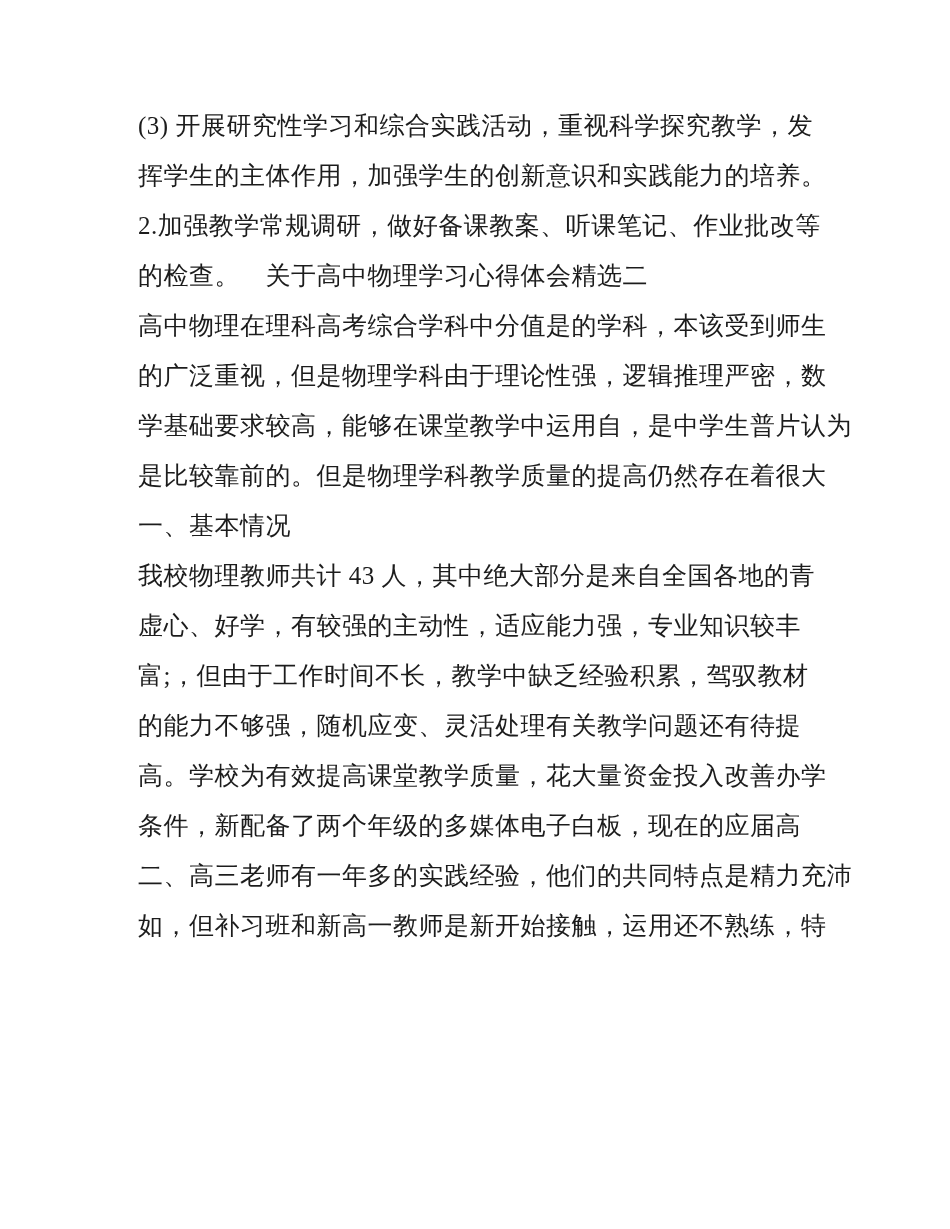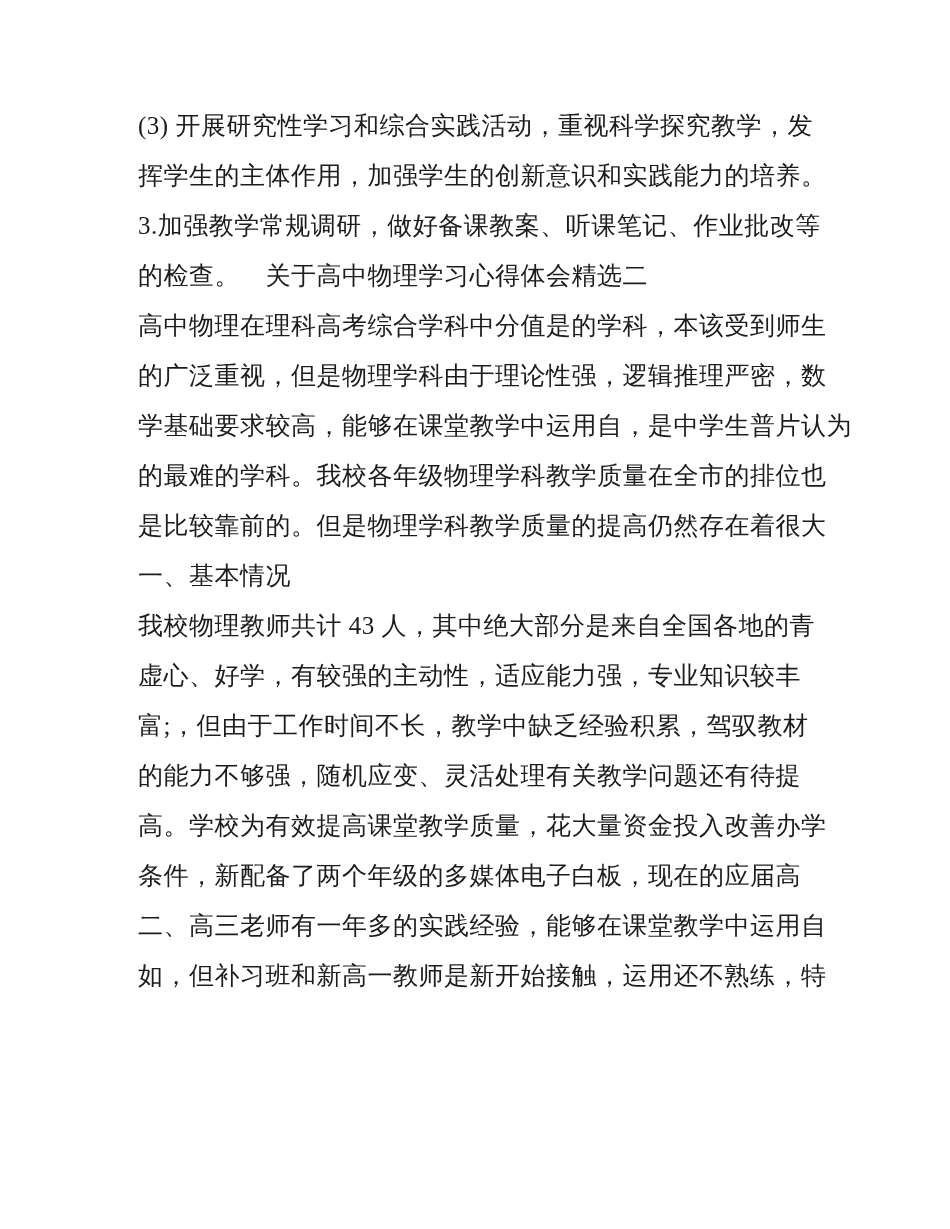--- a/index.html
+++ b/index.html
@@ -27,29 +27,28 @@
       color: #1c1c1c;
       white-space: pre;
     }
   </style>
 </head>
 <body>
 
 <div class="page">
   <p class="doc-line">(3) 开展研究性学习和综合实践活动，重视科学探究教学，发</p>
   <p class="doc-line">挥学生的主体作用，加强学生的创新意识和实践能力的培养。</p>
-  <p class="doc-line">3.加强教学常规调研，做好备课教案、听课笔记、作业批改等</p>
+  <p class="doc-line">2.加强教学常规调研，做好备课教案、听课笔记、作业批改等</p>
   <p class="doc-line">的检查。　关于高中物理学习心得体会精选二</p>
   <p class="doc-line">高中物理在理科高考综合学科中分值是的学科，本该受到师生</p>
   <p class="doc-line">的广泛重视，但是物理学科由于理论性强，逻辑推理严密，数</p>
   <p class="doc-line">学基础要求较高，能够在课堂教学中运用自，是中学生普片认为</p>
-  <p class="doc-line">的最难的学科。我校各年级物理学科教学质量在全市的排位也</p>
   <p class="doc-line">是比较靠前的。但是物理学科教学质量的提高仍然存在着很大</p>
   <p class="doc-line">一、基本情况</p>
   <p class="doc-line">我校物理教师共计 43 人，其中绝大部分是来自全国各地的青</p>
   <p class="doc-line">虚心、好学，有较强的主动性，适应能力强，专业知识较丰</p>
   <p class="doc-line">富;，但由于工作时间不长，教学中缺乏经验积累，驾驭教材</p>
   <p class="doc-line">的能力不够强，随机应变、灵活处理有关教学问题还有待提</p>
   <p class="doc-line">高。学校为有效提高课堂教学质量，花大量资金投入改善办学</p>
   <p class="doc-line">条件，新配备了两个年级的多媒体电子白板，现在的应届高</p>
-  <p class="doc-line">二、高三老师有一年多的实践经验，能够在课堂教学中运用自</p>
+  <p class="doc-line">二、高三老师有一年多的实践经验，他们的共同特点是精力充沛</p>
   <p class="doc-line">如，但补习班和新高一教师是新开始接触，运用还不熟练，特</p>
 </div>
 
 </body></html>

